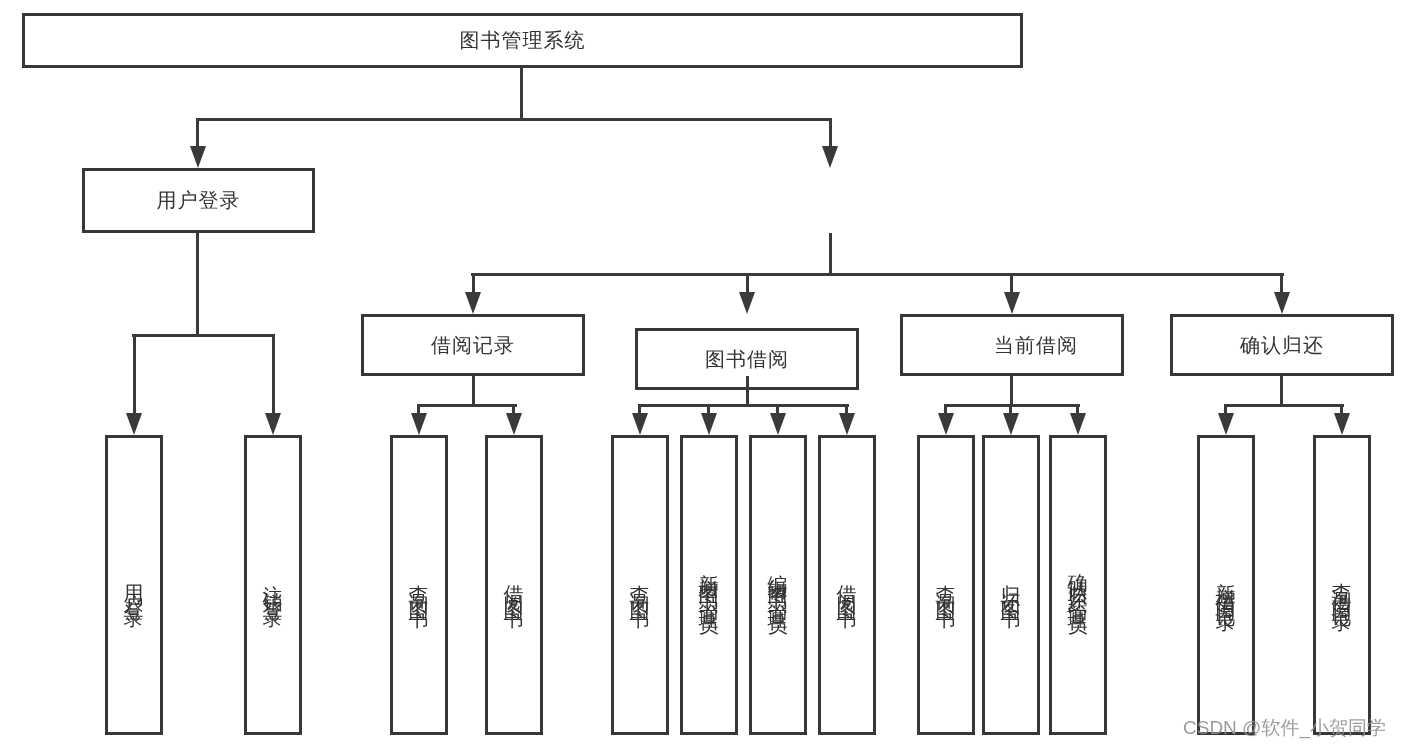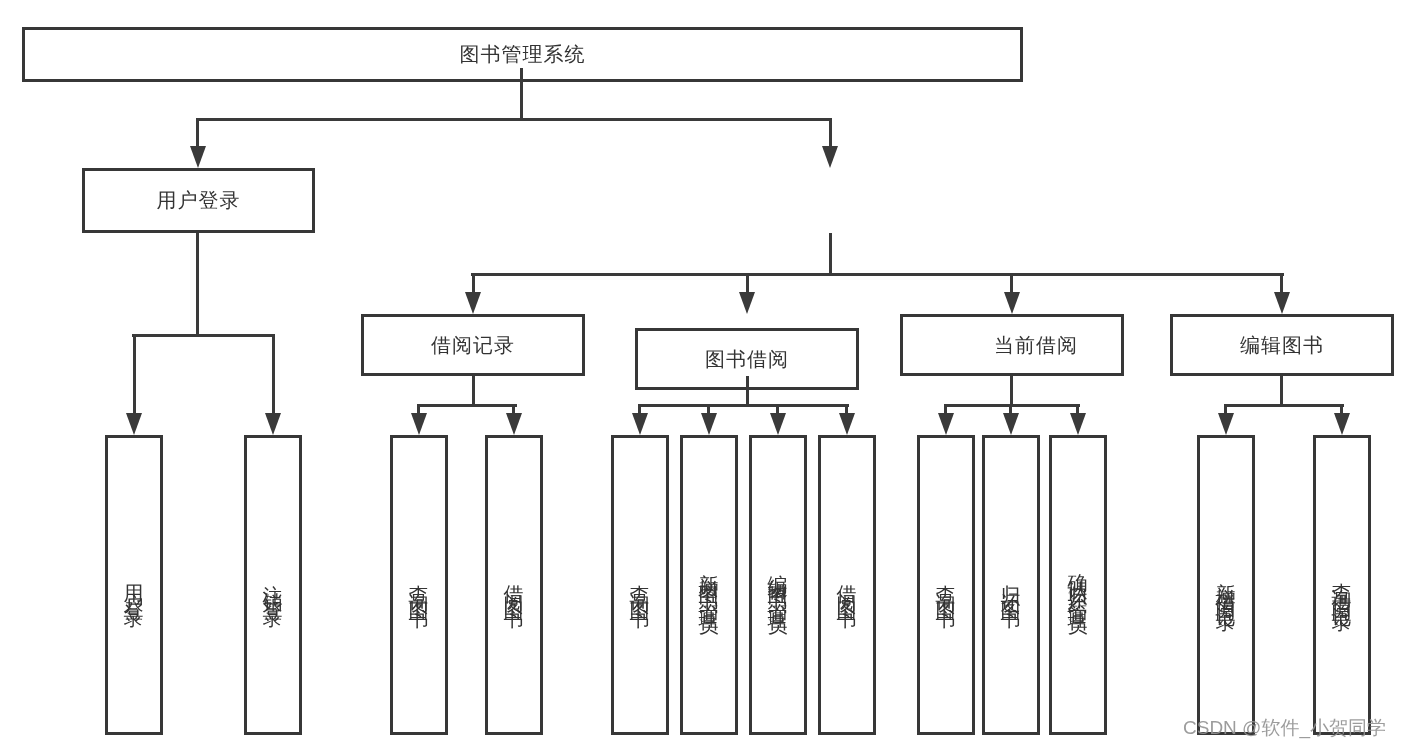--- a/index.html
+++ b/index.html
@@ -31,21 +31,21 @@
   .watermark{
     position:absolute;left:1183px;top:715px;z-index:10;
     font-size:19px;color:rgba(148,148,148,0.92);white-space:nowrap;
   }
 </style>
 </head>
 <body>
 
 <div id="canvas">
 
-  <div class="box" style="left:22px;top:13px;width:1001px;height:55px;margin-top:14px;">
+  <div class="box" style="left:22px;top:13px;width:1001px;height:55px;">
     <span class="hlabel">图书管理系统</span>
   </div>
 
   <div class="line" style="left:520px;top:68px;width:3px;height:53px;"></div>
   <div class="line" style="left:197px;top:118px;width:635px;height:3px;"></div>
   <div class="line" style="left:196px;top:118px;width:3px;height:32px;"></div>
   <div class="arrow" style="left:190px;top:146px;"></div>
   <div class="line" style="left:829px;top:118px;width:3px;height:32px;"></div>
   <div class="arrow" style="left:822px;top:146px;"></div>
 
@@ -74,21 +74,21 @@
   <div class="box" style="left:361px;top:314px;width:224px;height:62px;">
     <span class="hlabel">借阅记录</span>
   </div>
   <div class="box" style="left:635px;top:328px;width:224px;height:62px;text-align:center;">
     <span class="hlabel">图书借阅</span>
   </div>
   <div class="box" style="left:900px;top:314px;width:224px;height:62px;padding-left:48px;">
     <span class="hlabel">当前借阅</span>
   </div>
   <div class="box" style="left:1170px;top:314px;width:224px;height:62px;">
-    <span class="hlabel">编辑图书</span>
+    <span class="hlabel">确认归还</span>
   </div>
 
   <div class="line" style="left:472px;top:376px;width:3px;height:31px;"></div>
   <div class="line" style="left:417px;top:404px;width:100px;height:3px;"></div>
   <div class="line" style="left:417px;top:406px;width:3px;height:10px;"></div>
   <div class="arrow" style="left:411px;top:413px;"></div>
   <div class="line" style="left:512px;top:406px;width:3px;height:10px;"></div>
   <div class="arrow" style="left:506px;top:413px;"></div>
 
   <div class="line" style="left:746px;top:376px;width:3px;height:31px;"></div>

